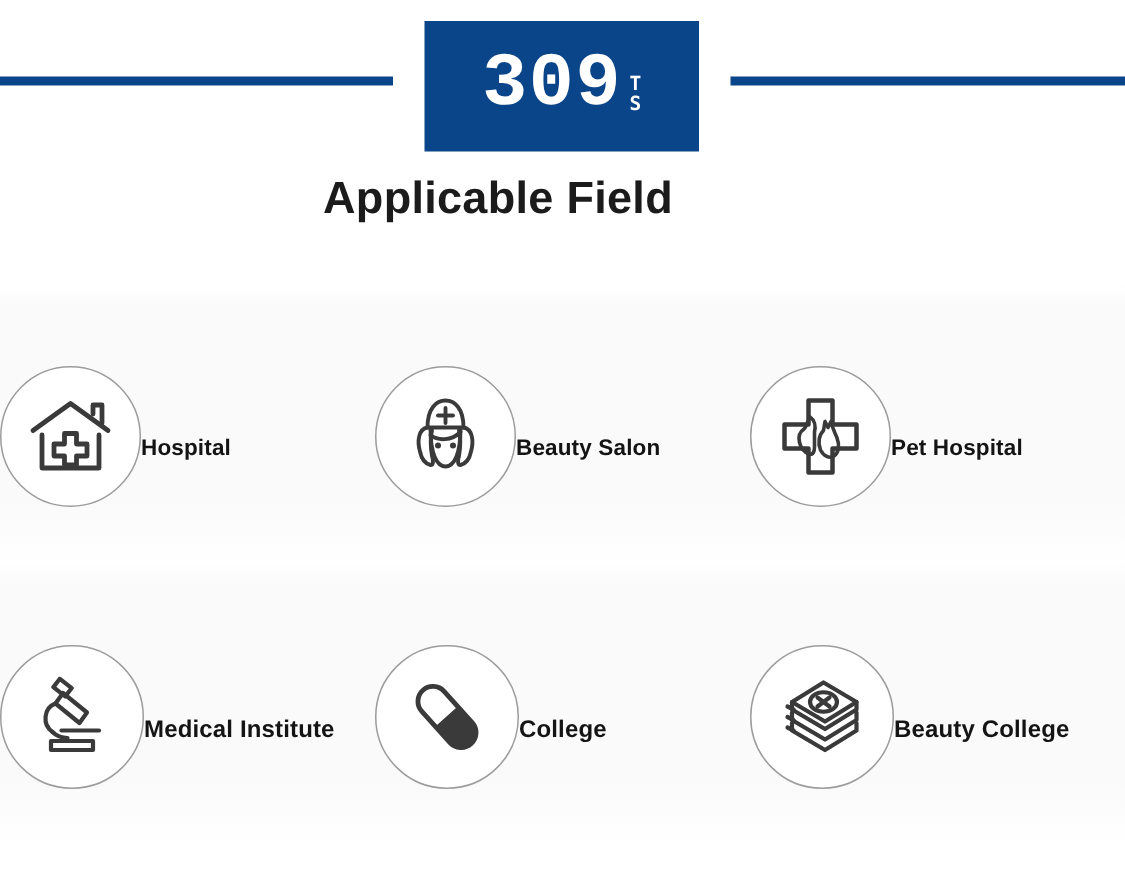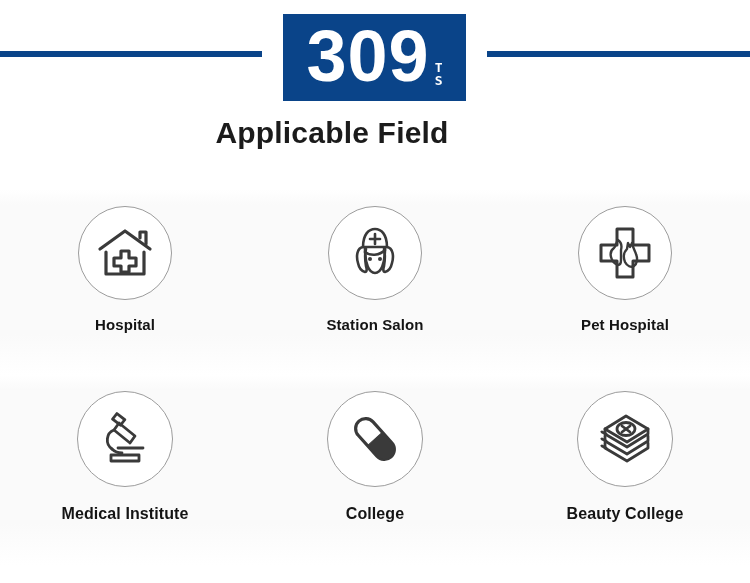--- a/index.html
+++ b/index.html
@@ -50,22 +50,22 @@
   }
 
   .logo-inner {
     display: flex;
     align-items: flex-end;
     gap: 5px;
     transform: translateY(-1px);
   }
 
   .logo-digits {
-    font-family: Liberation Sans, sans-serif;
-    font-size: 72px;
+    font-family: Liberation Mono, monospace;
+    font-size: 50px;
     font-weight: bold;
     color: #ffffff;
     letter-spacing: 1px;
     line-height: 0.95;
   }
 
   .logo-suffix {
     display: flex;
     flex-direction: column;
     align-items: center;
@@ -103,21 +103,20 @@
     display: flex;
     width: 750px;
     background: linear-gradient(to bottom, #ffffff 0%, #fafafa 8%, #fafafa 78%, #ffffff 100%);
   }
   .row-1 { height: 185px; }
   .row-2 { height: 190px; }
 
   .cell {
     flex: 1 1 0;
     display: flex;
-    flex-direction: column;
     align-items: center;
     padding-top: 16px;
   }
 
   .circle {
     width: 94px;
     height: 94px;
     border-radius: 50%;
     border: 1.4px solid #9c9c9c;
     background: #ffffff;
@@ -193,21 +192,21 @@
             <path d="M40 21 C46 22 47 30 45 37 C44 42 42 45 38 46 C36 46 36 43 37 40 C38 34 38 27 37 23"></path>
 
             <path d="M18 22 C18 38 22 47 28 47 C34 47 38 38 38 22"></path>
 
             <path d="M18 26 C23 30 32 30 38 24"></path>
 
             <circle cx="23" cy="33" r="2" fill="#3a3a3a" stroke="none"></circle>
             <circle cx="33" cy="33" r="2" fill="#3a3a3a" stroke="none"></circle>
           </svg>
         </div>
-        <div class="label">Station Salon</div>
+        <div class="label">Beauty Salon</div>
       </div>
 
 
       <div class="cell">
         <div class="circle">
           <svg width="54" height="54" viewBox="0 0 54 54" fill="none" stroke="#3a3a3a" stroke-width="3" stroke-linejoin="round" stroke-linecap="round">
             <polygon points="19,3 35,3 35,19 51,19 51,35 35,35 35,51 19,51 19,35 3,35 3,19 19,19"></polygon>
 
             <path d="M20 14 C18 17 18 20 16 22 C13 24 12 27 13 31 C14 35 17 38 20 39
                      C22 39 23 37 23 34 L23 24 C24 20 23 16 20 14 Z" stroke-width="2.4"></path>

